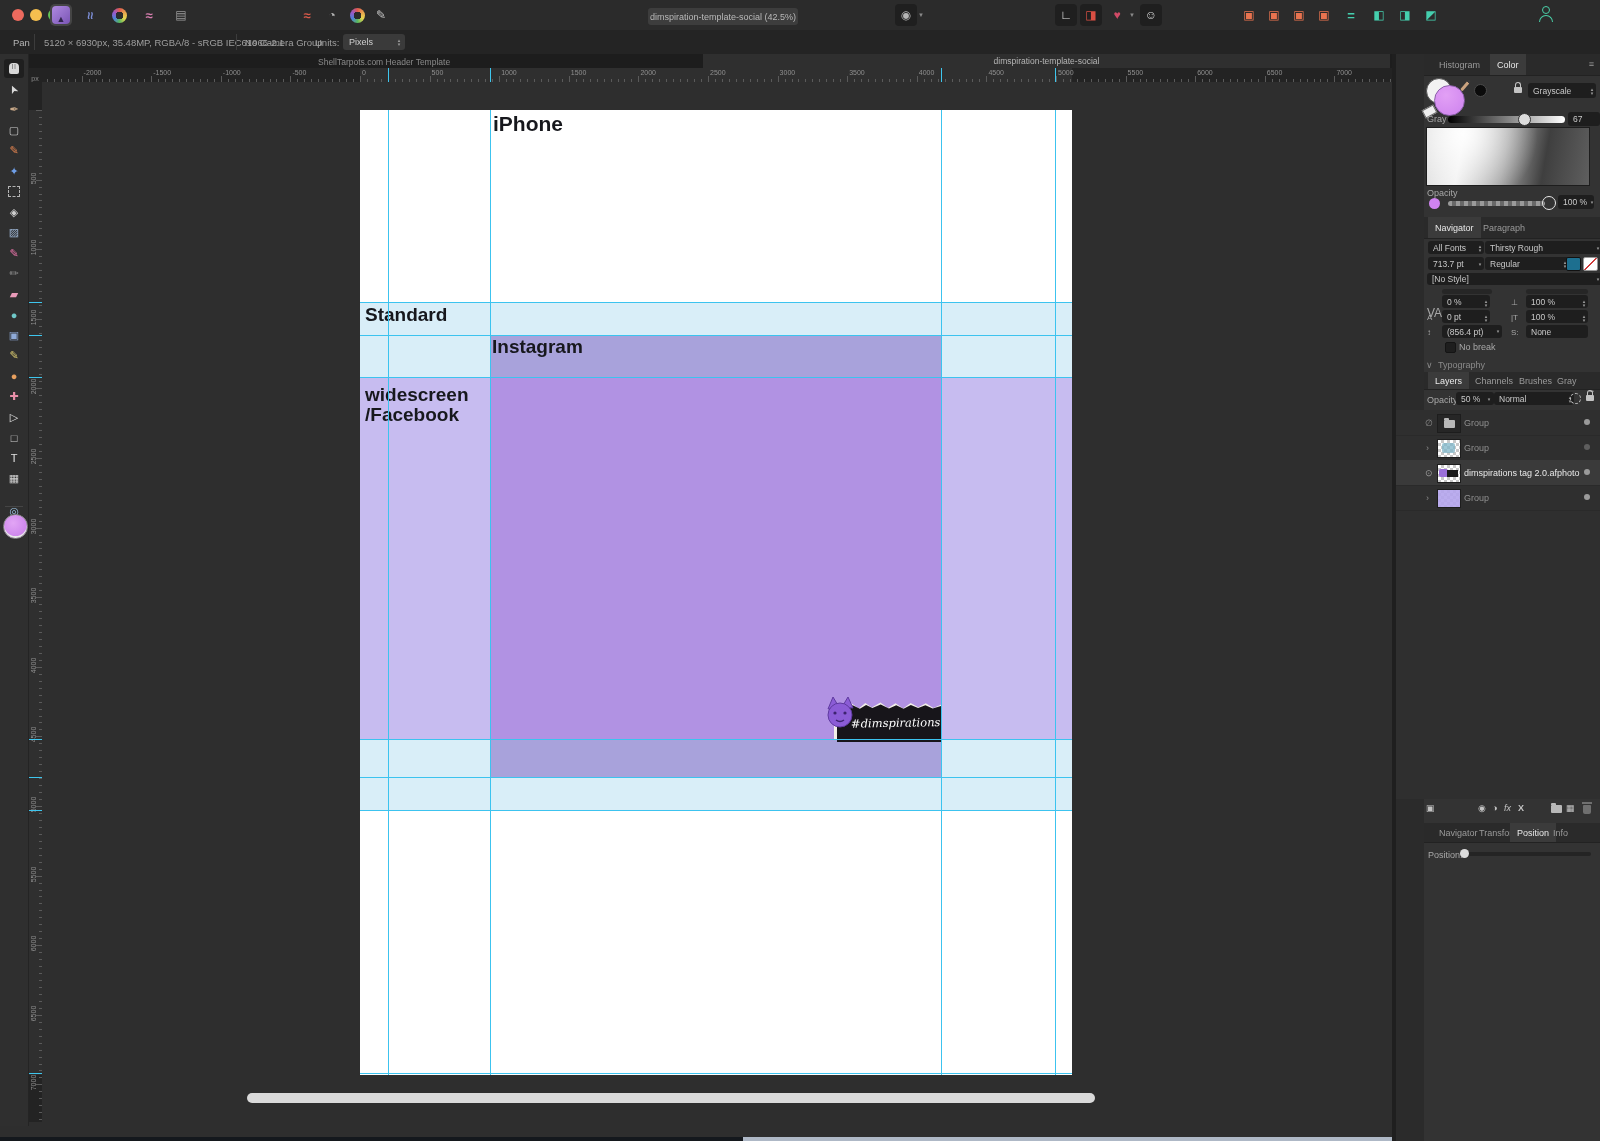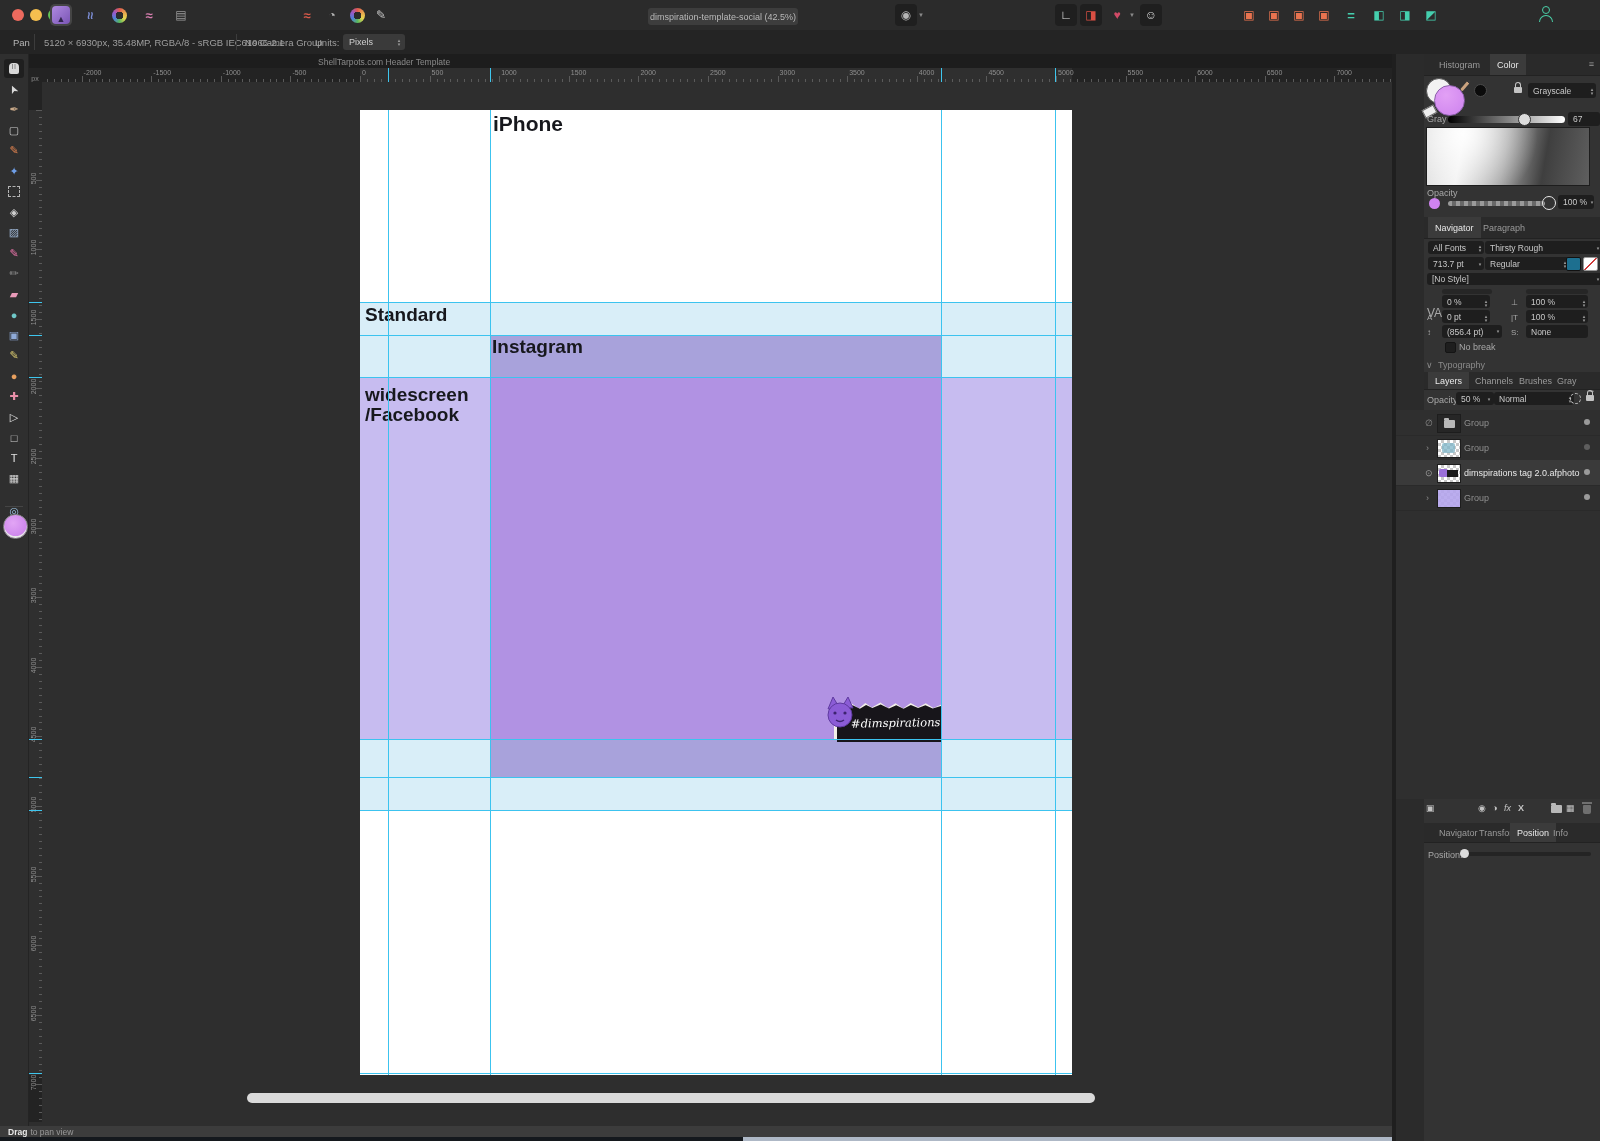--- a/index.html
+++ b/index.html
@@ -206,20 +206,23 @@
     <span class="ctx-t abs" style="left:245px;color:#9f9f9f;">No Camera Group</span>
     <span class="ctx-t abs" style="left:315px;color:#9f9f9f;">Units:</span>
     <div id="units-box" class="abs">
       <span>Pixels</span>
       <span class="stp" style="right:2px;top:4px;position:absolute;">▴<br>▾</span>
     </div>
   </div>
 
   <div id="docbar" class="abs">
     <span id="tab-inactive" class="abs">ShellTarpots.com Header Template</span>
+    <div id="tab-active" class="abs">
+      <span>dimspiration-template-social</span>
+    </div>
   </div>
 
   <div id="corner" class="abs">px</div>
   <div id="hruler" class="abs">
     <div class="rext" style="left:318px;top:0;width:712px;height:14px;"></div>
   <div class="htick" style="left: 4.8px; height: 3px;"></div>
       <div class="htick" style="left: 11.76px; height: 3px;"></div>
       <div class="htick" style="left: 18.72px; height: 3px;"></div>
       <div class="htick" style="left: 25.68px; height: 3px;"></div>
       <div class="htick" style="left: 32.64px; height: 3px;"></div>
@@ -901,20 +904,16 @@
       <span class="ptab" style="left:48px;height:19px;">Transform</span>
       <span class="ptab on" style="left:86px;height:19px;">Position</span>
       <span class="ptab" style="left:122px;height:19px;">Info</span>
 
     </div>
     <span class="plabel" style="left:32px;top:796px;">Position:</span>
     <div class="abs" style="left:65px;top:798px;width:130px;height:4px;background:#242424;border-radius:2px;"></div>
     <div class="abs" style="left:64px;top:795px;width:9px;height:9px;border-radius:50%;background:#dcdcdc;"></div>
   </div>
 
-  <div id="statusbar" class="abs">
-    <b>Drag</b>
-    <span>to pan view</span>
-  </div>
   <div id="bottomstrip" class="abs"></div>
   <div id="dockstrip" class="abs"></div>
 
 </div>
 
 </body></html>

